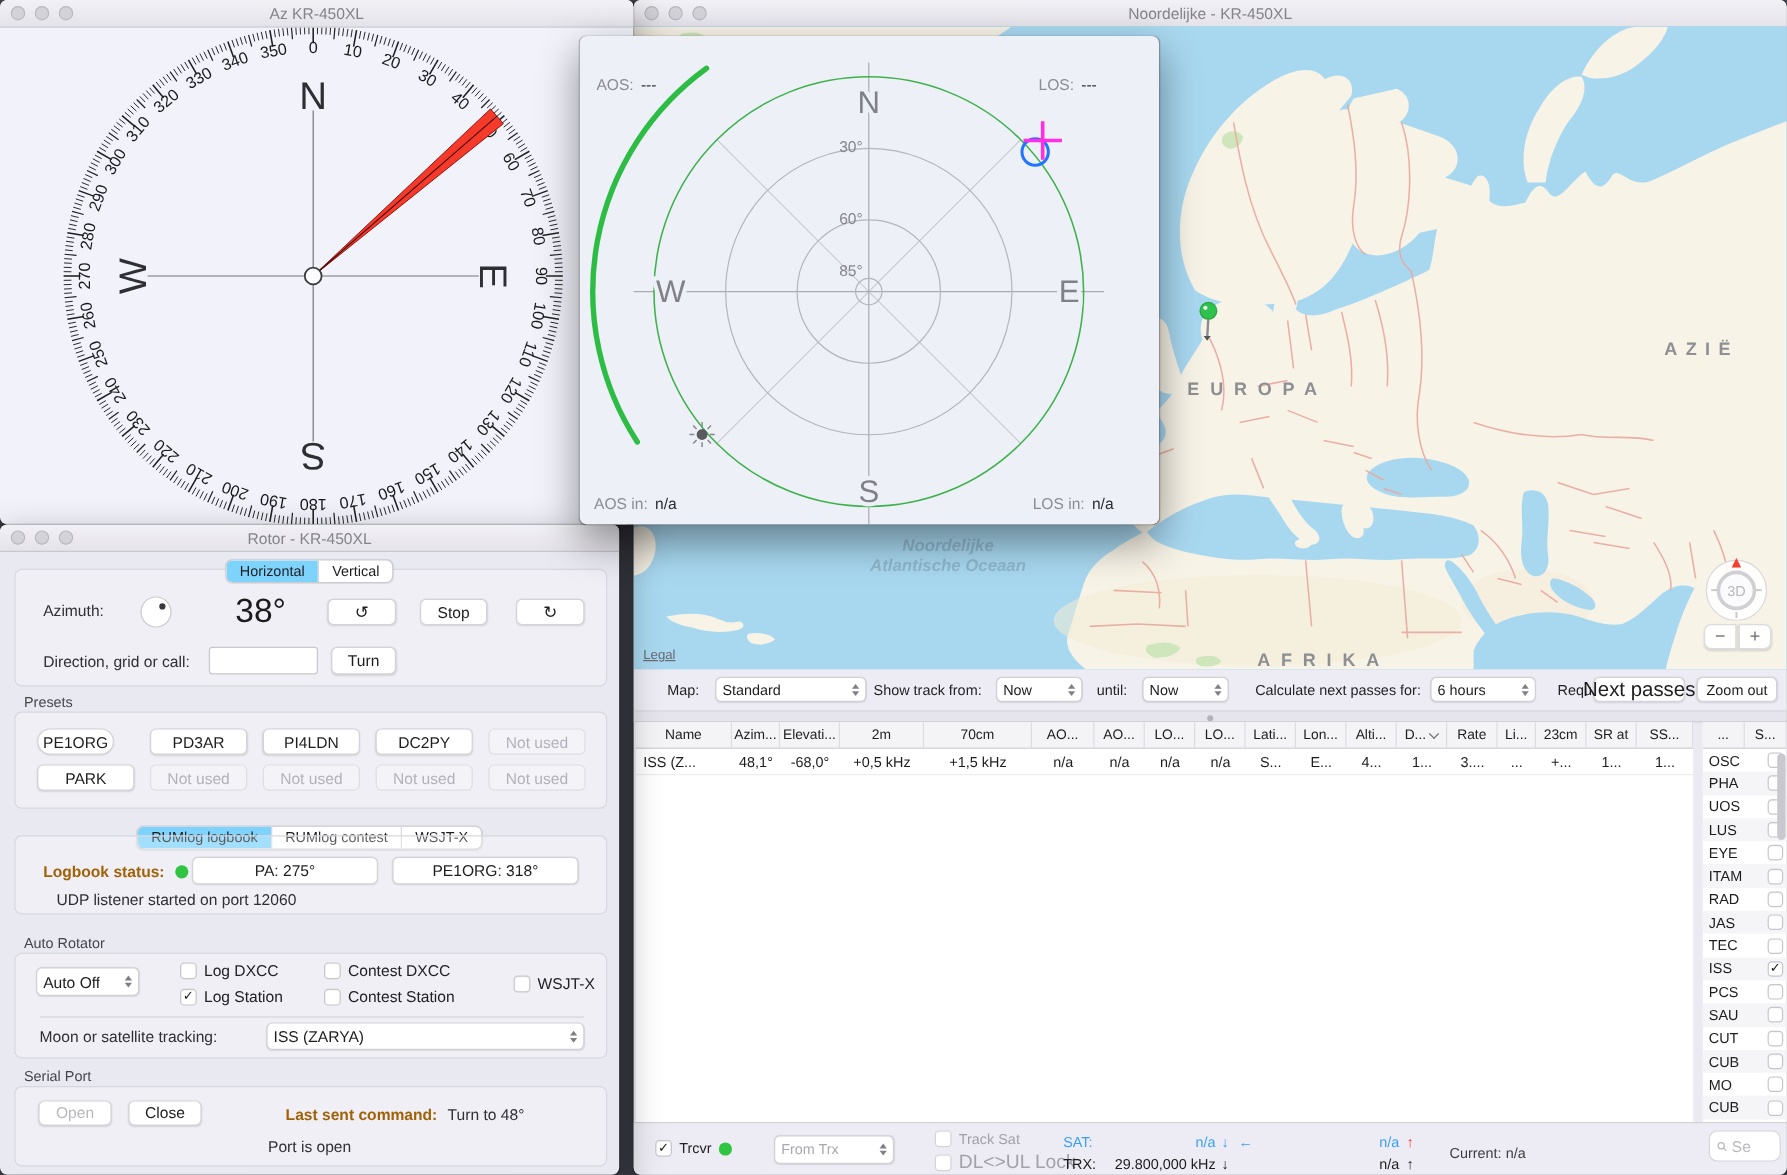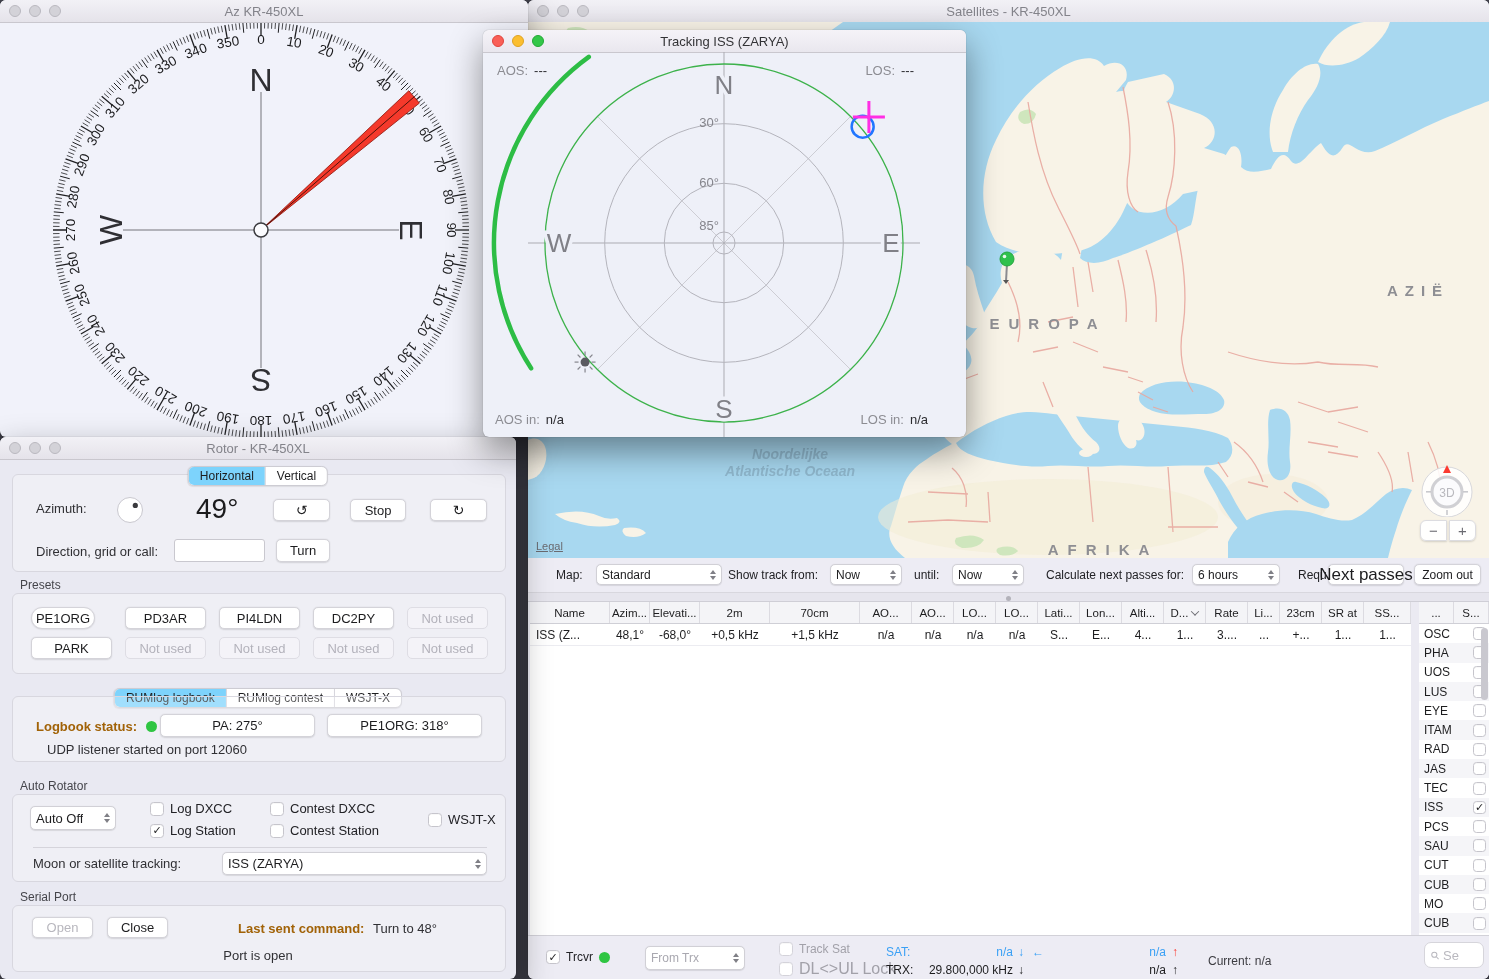--- a/index.html
+++ b/index.html
@@ -101,21 +101,21 @@
 </head>
 <body>
 
 <div class="window" id="sat-win">
   <div class="titlebar">
     <div class="lights">
       <div class="light"></div>
       <div class="light"></div>
       <div class="light"></div>
     </div>
-    <span>Satellites - KR-450XL</span>
+    <span>Noordelijke - KR-450XL</span>
   </div>
 
   <div id="sat-map">
     <svg width="961" height="536" viewBox="0 0 961 536">
       <rect x="0" y="0" width="961" height="536" fill="#a8d8f0"></rect>
 
       <path fill="#f8f3e7" d="M0,0 H315 L298,12 260,9 236,26 206,19 186,34 150,27 120,38 85,23 50,34 20,26 0,34 Z"></path>
       <path fill="#cfe6bd" d="M40,6 q14,-3 22,4 q-6,8 -20,6 q-8,-4 -2,-10 Z M150,10 q16,-4 24,3 q-7,9 -22,7 q-9,-5 -2,-10 Z"></path>
 
       <path fill="#f8f3e7" d="M435,322
@@ -931,21 +931,21 @@
   <div class="seg" style="left:50%;top:29px;transform:translateX(-50%)" id="plane-seg">
       <div class="opt sel">Horizontal</div>
       <div class="opt">Vertical</div>
     </div>
 
   <div class="lbl" style="left:36px;top:64px">Azimuth:</div>
   <svg style="position:absolute;left:116px;top:59px" width="28" height="28" viewBox="0 0 28 28">
     <circle cx="14" cy="14" r="12.5" fill="#ffffff" stroke="#c9c8cf" stroke-width="1"></circle>
     <circle id="dial-dot" cx="19.3" cy="9.4" r="2.6" fill="#3a3a3e"></circle>
   </svg>
-  <div id="rot-az-val" style="left:196px;top:56px">49°</div>
+  <div id="rot-az-val" style="left:196px;top:56px">38°</div>
   <div class="btn" style="left:273px;top:62px;width:57px;height:22px;font-size:14px">↺</div>
   <div class="btn" style="left:350px;top:62px;width:56px;height:22px">Stop</div>
   <div class="btn" style="left:430px;top:62px;width:57px;height:22px;font-size:14px">↻</div>
 
   <div class="lbl" style="left:36px;top:107px">Direction, grid or call:</div>
   <input class="textinput" style="left: 174px; top: 102px; width: 91px; height: 23px;" value="">
   <div class="btn" style="left:276px;top:102px;width:54px;height:23px">Turn</div>
 
   <div class="grouplabel" style="left:20px;top:141px">Presets</div>
   <div class="groupbox" style="left:12px;top:156px;width:492px;height:79px"></div>
@@ -1018,28 +1018,20 @@
   <div class="grouplabel" style="left:20px;top:453px">Serial Port</div>
   <div class="groupbox" style="left:12px;top:468px;width:492px;height:65px"></div>
   <div class="btn disabled" style="left:32px;top:480px;width:61px;height:21px">Open</div>
   <div class="btn" style="left:107px;top:480px;width:61px;height:21px">Close</div>
   <div class="lbl gray" style="left:238px;top:484px">Last sent command:</div>
   <div class="lbl" style="left:373px;top:484px">Turn to 48°</div>
   <div class="lbl" style="left:0;top:511px;width:516px;text-align:center">Port is open</div>
 </div>
 
 <div class="window" id="trk-win">
-  <div class="titlebar active">
-    <div class="lights">
-      <div class="light red"></div>
-      <div class="light yellow"></div>
-      <div class="light green"></div>
-    </div>
-    <span>Tracking  ISS (ZARYA)</span>
-  </div>
   <svg id="polar-svg" width="483" height="385" viewBox="0 22 483 385" style="position:absolute;left:0;top:22px">
       <path d="M48.1,338.3 A230,230 0 0 1 105.8,26.9" fill="none" stroke="#2dbd45" stroke-width="4.5" stroke-linecap="round"></path>
       <line x1="367.572113832392" y1="86.42788616760798" x2="114.42788616760801" y2="339.572113832392" stroke="#c8c8cf" stroke-width="0.9"></line>
       <line x1="367.572113832392" y1="339.572113832392" x2="114.42788616760797" y2="86.42788616760802" stroke="#c8c8cf" stroke-width="0.9"></line>
       <line x1="241" y1="17" x2="241" y2="409" stroke="#ababb2" stroke-width="1"></line>
       <line x1="45" y1="213" x2="437" y2="213" stroke="#ababb2" stroke-width="1"></line>
       <circle cx="241" cy="213" r="179" fill="none" stroke="#3db24b" stroke-width="1.3"></circle>
       <circle cx="241" cy="213" r="119.3" fill="none" stroke="#b4b4bc" stroke-width="1"></circle>
       <circle cx="241" cy="213" r="59.7" fill="none" stroke="#b4b4bc" stroke-width="1"></circle>
       <circle cx="241" cy="213" r="11" fill="none" stroke="#b4b4bc" stroke-width="1"></circle>

